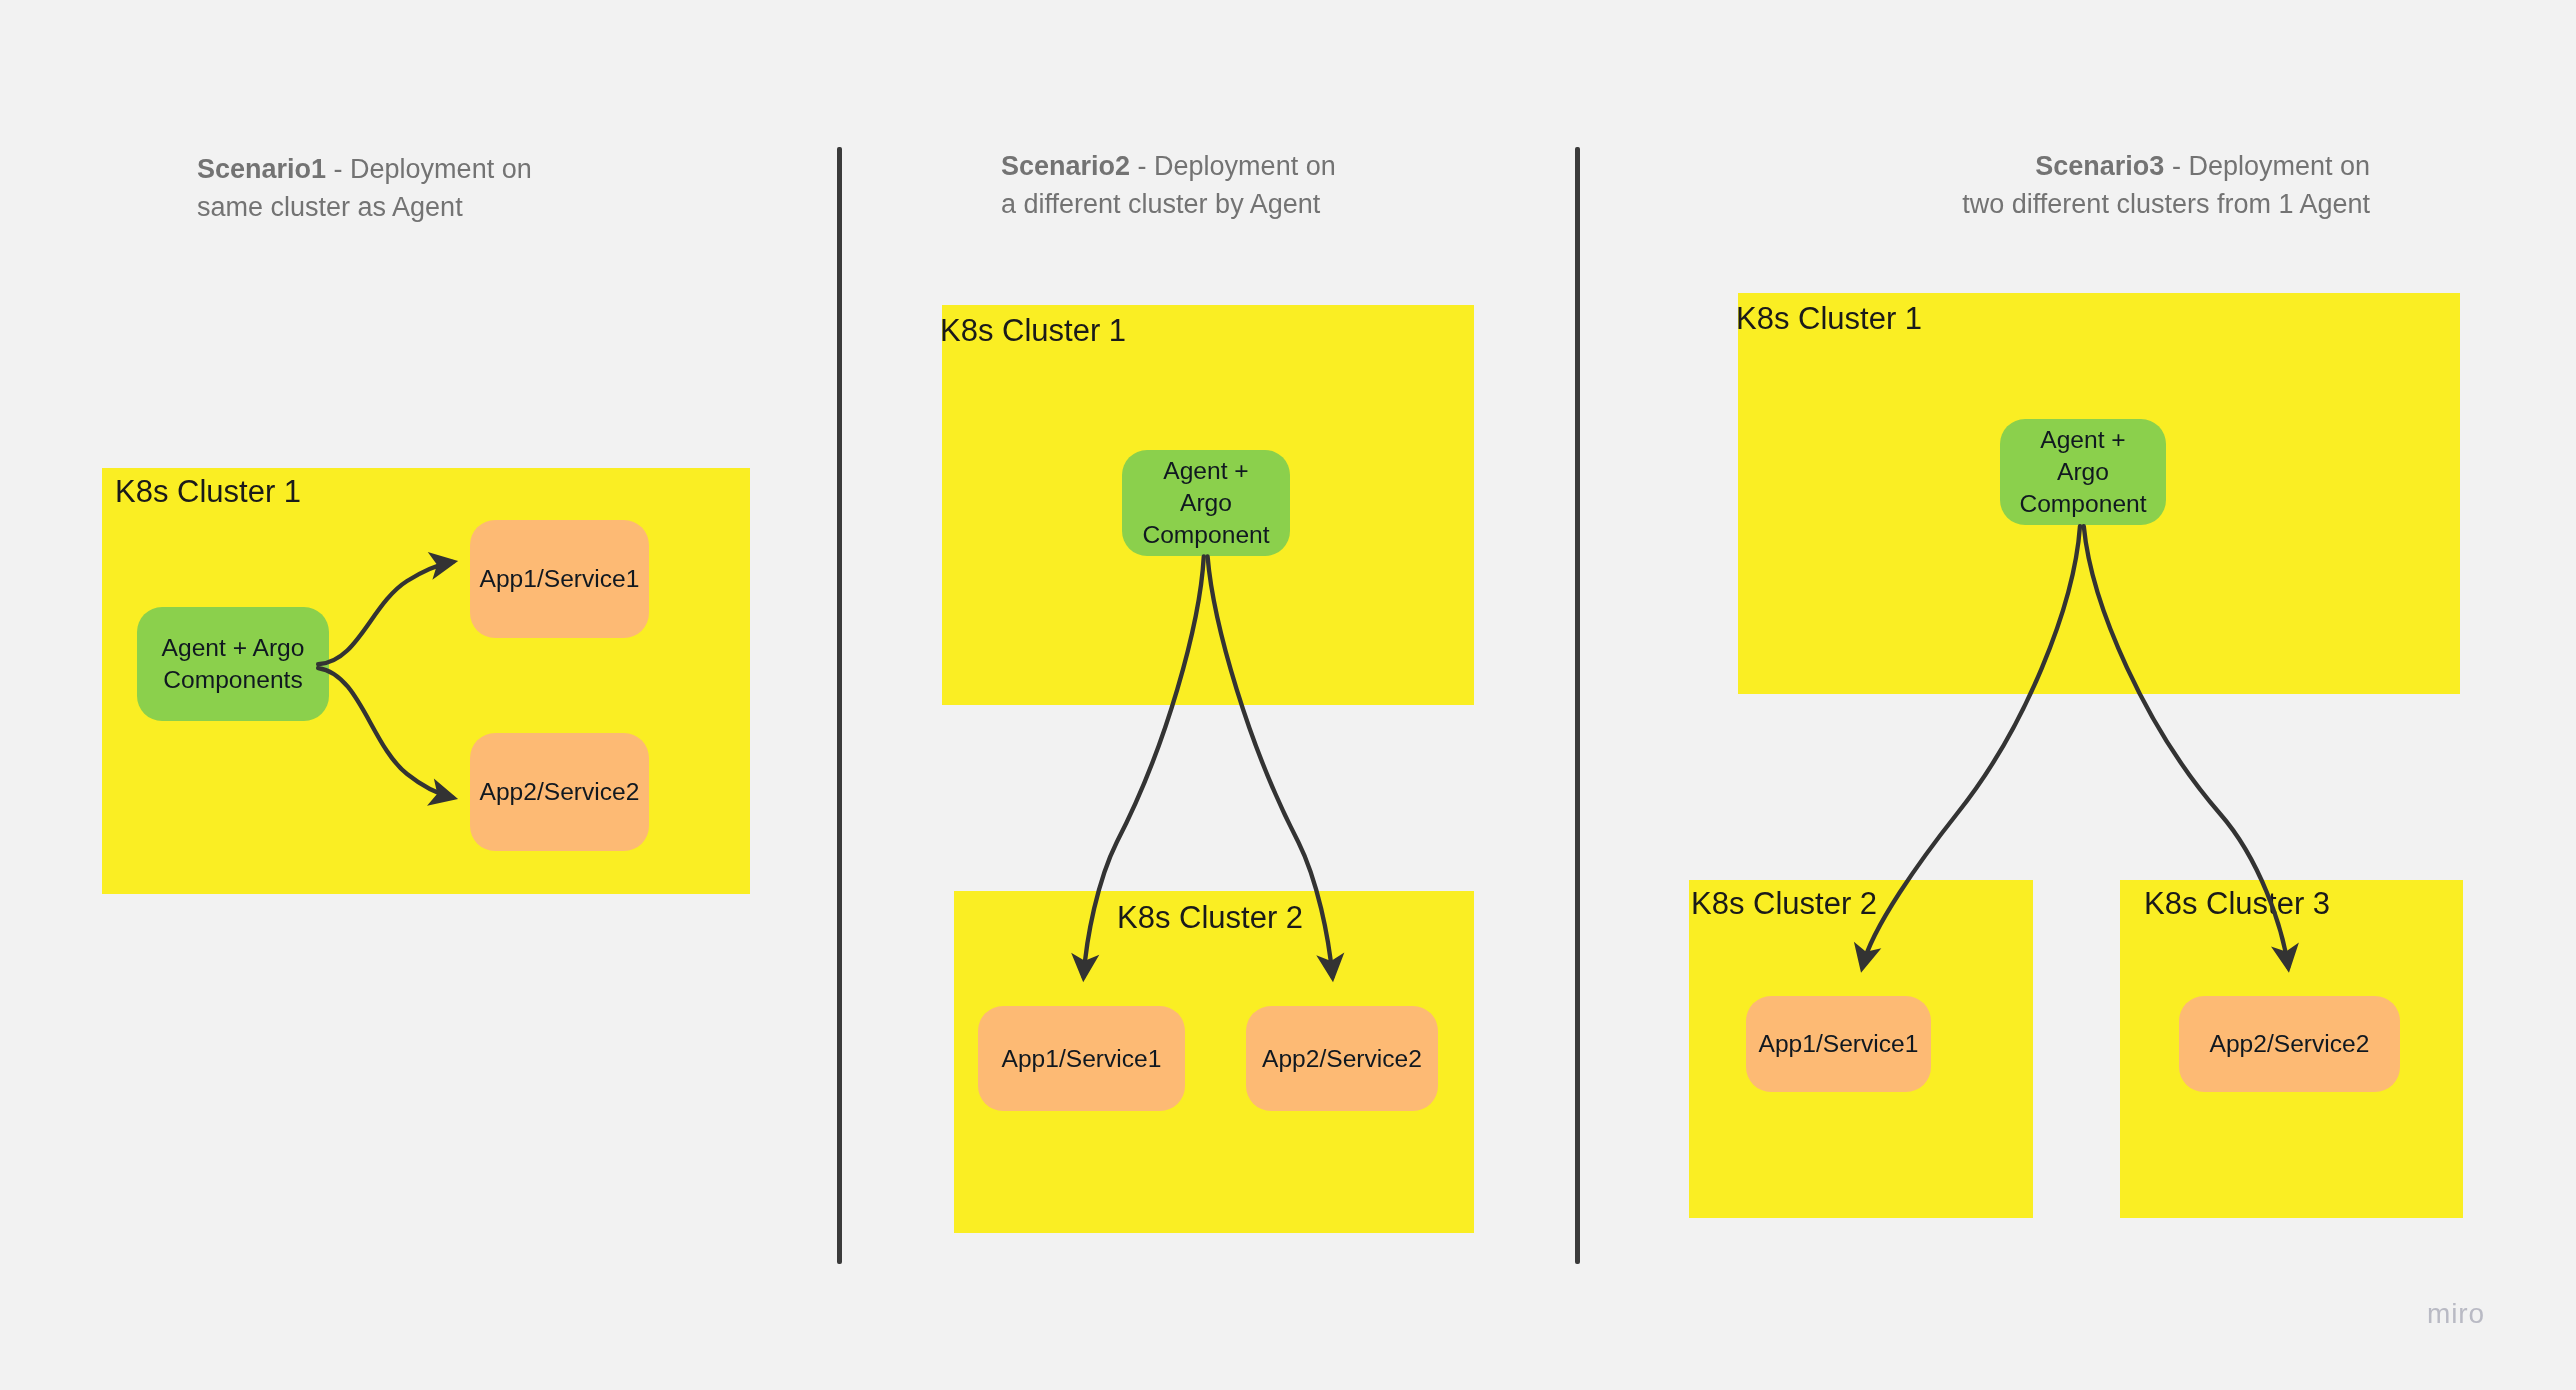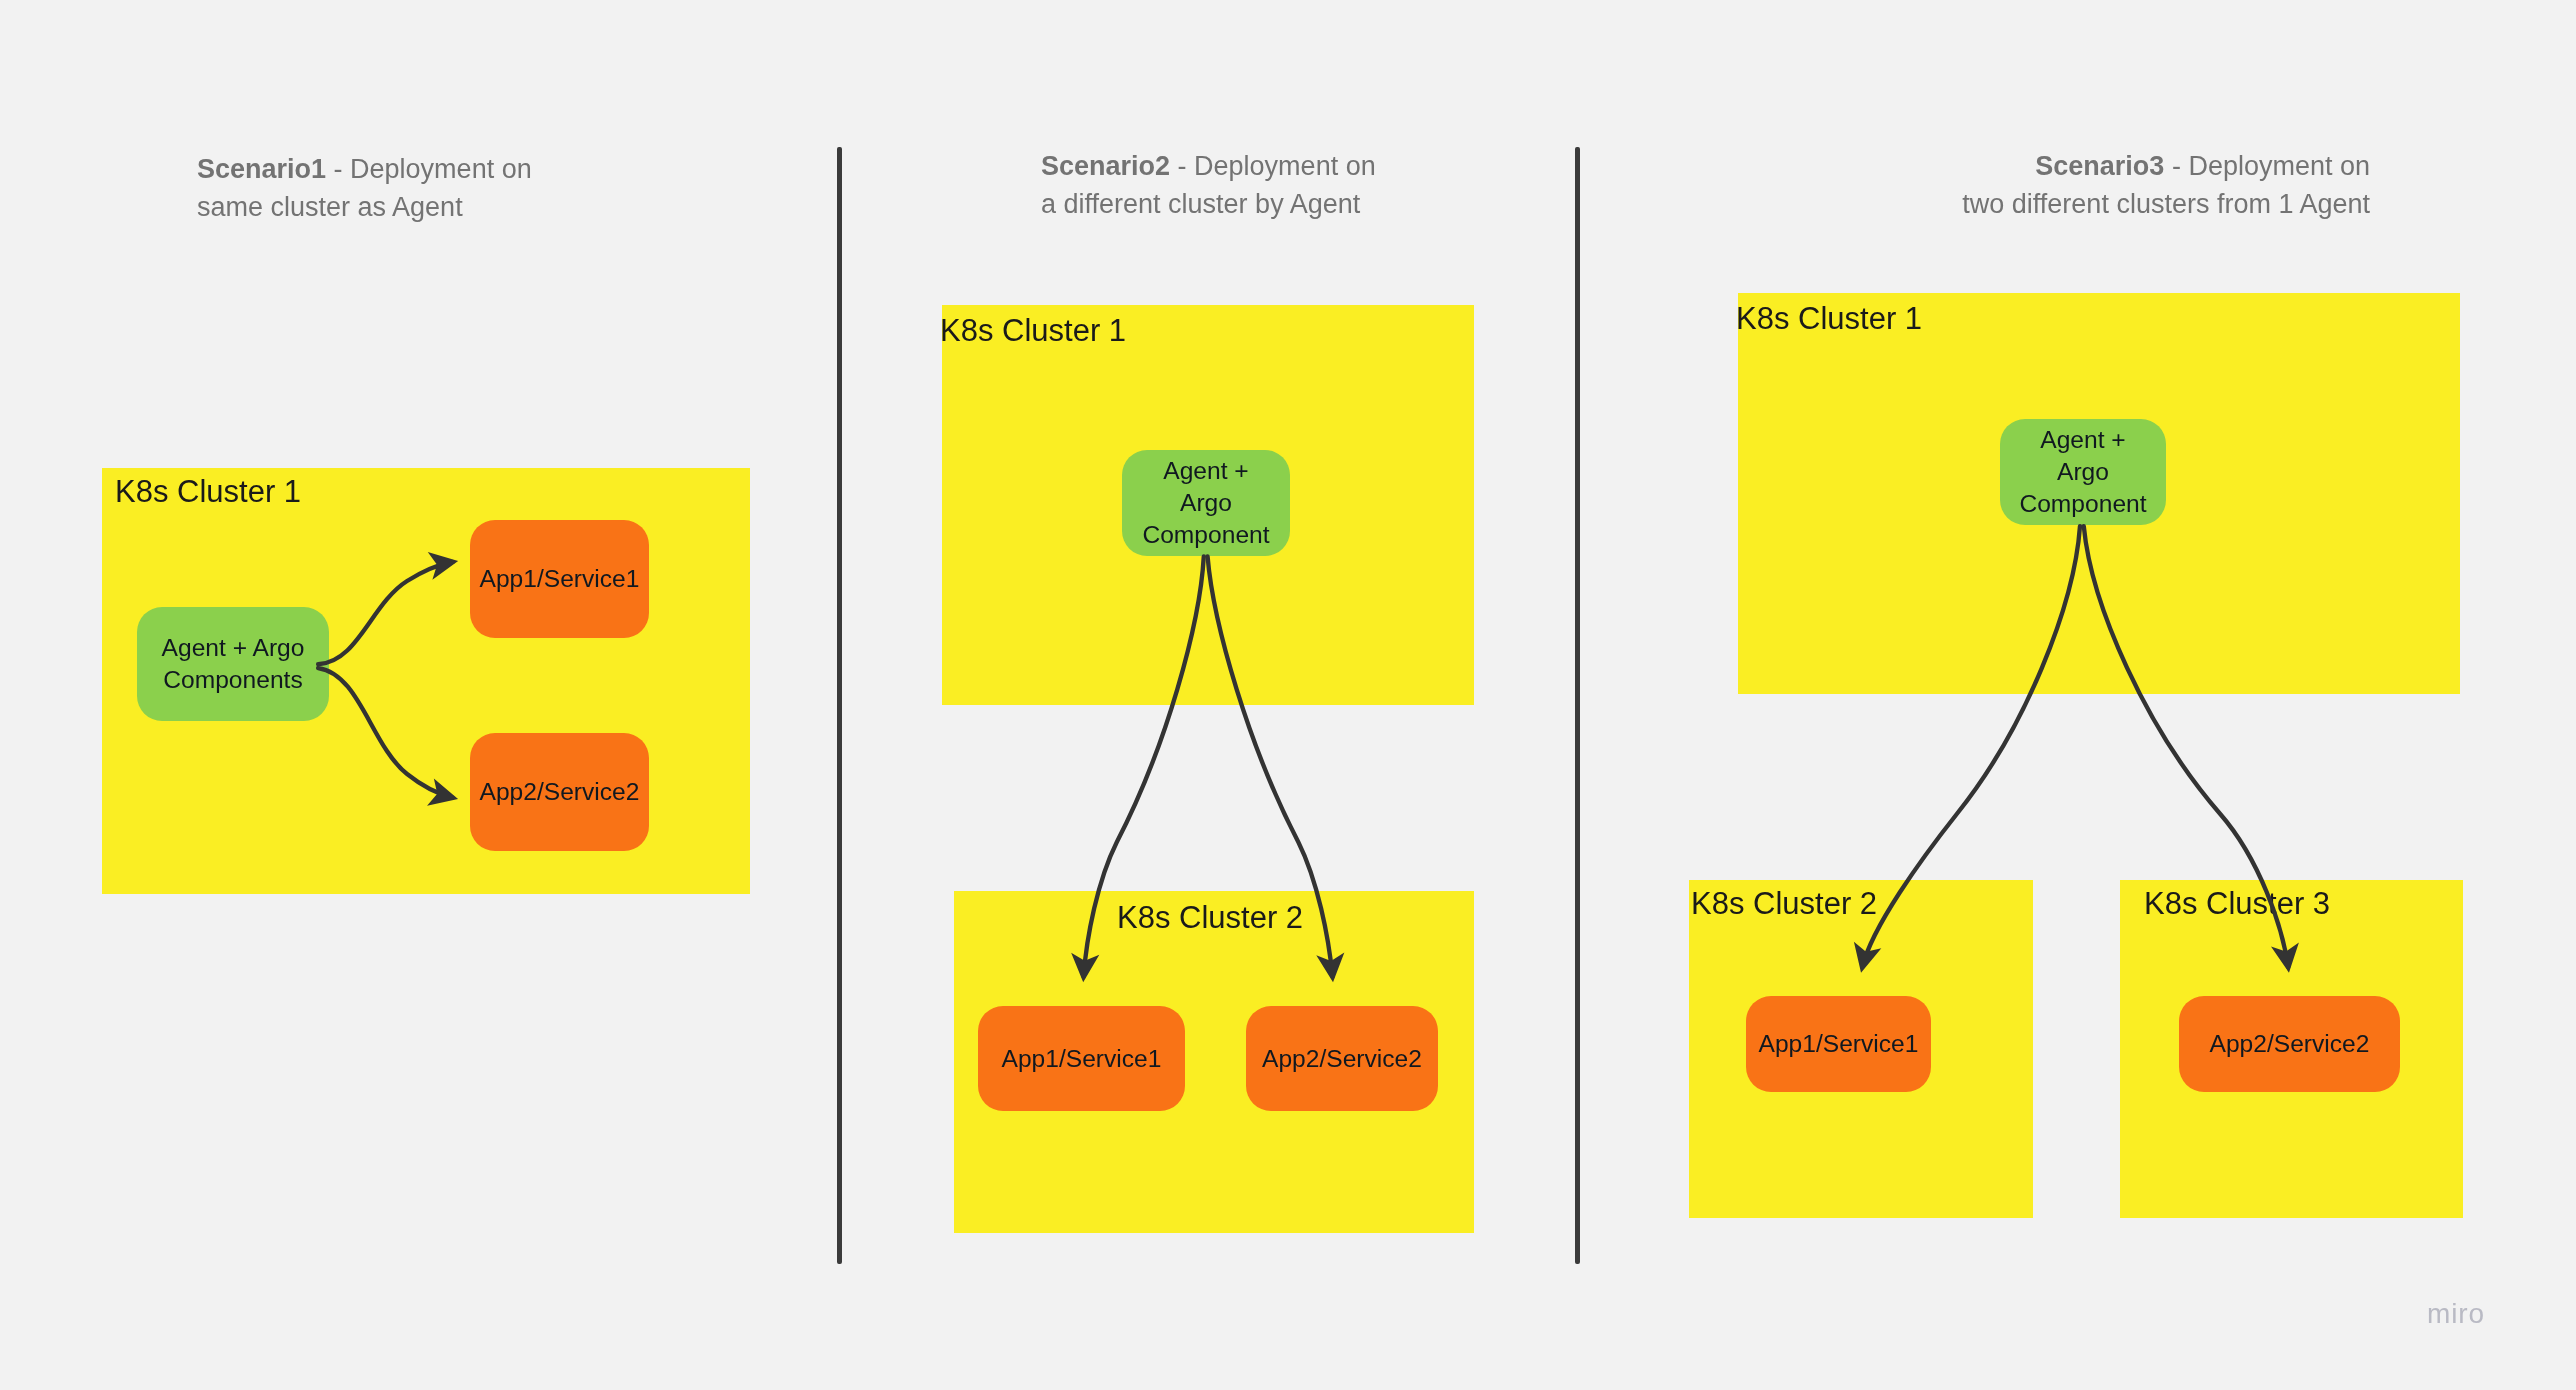--- a/index.html
+++ b/index.html
@@ -65,21 +65,21 @@
     line-height: 1.3;
     border-radius: 25px;
     white-space: pre-line;
     box-sizing: border-box;
     padding: 1.9px 5.7px;
   }
   .node.green {
     background: #8bd04c;
   }
   .node.cyan {
-    background: #f97316;
+    background: #fdba74;
   }
 
   
   .arrows {
     position: absolute;
     left: 0;
     top: 0;
     width: 2576px;
     height: 1390px;
     pointer-events: none;
@@ -103,21 +103,21 @@
 same cluster as Agent</span></div>
 
   <div class="cluster" style="left:102px; top:468px; width:648px; height:426px;"></div>
   <div class="cluster-label" style="left:115px; top:473px;">K8s Cluster 1</div>
 
   <div class="node green" style="left:137px; top:607px; width:192px; height:114px;">Agent + Argo
 Components</div>
   <div class="node cyan" style="left:470px; top:520px; width:179px; height:118px;">App1/Service1</div>
   <div class="node cyan" style="left:470px; top:733px; width:179px; height:118px;">App2/Service2</div>
 
-  <div class="scenario-title" style="left:1001px; top:147px; width:568px;margin-left:40px;"><span class="strong">Scenario2</span><span> - Deployment on
+  <div class="scenario-title" style="left:1001px; top:147px; width:568px;"><span class="strong">Scenario2</span><span> - Deployment on
 a different cluster by Agent</span></div>
 
   <div class="cluster" style="left:942px; top:305px; width:532px; height:400px;"></div>
   <div class="cluster-label" style="left:940px; top:312px;">K8s Cluster 1</div>
 
   <div class="node green" style="left:1122px; top:450px; width:168px; height:106px;">Agent +
 Argo
 Component</div>
 
   <div class="cluster" style="left:954px; top:891px; width:520px; height:342px;"></div>

